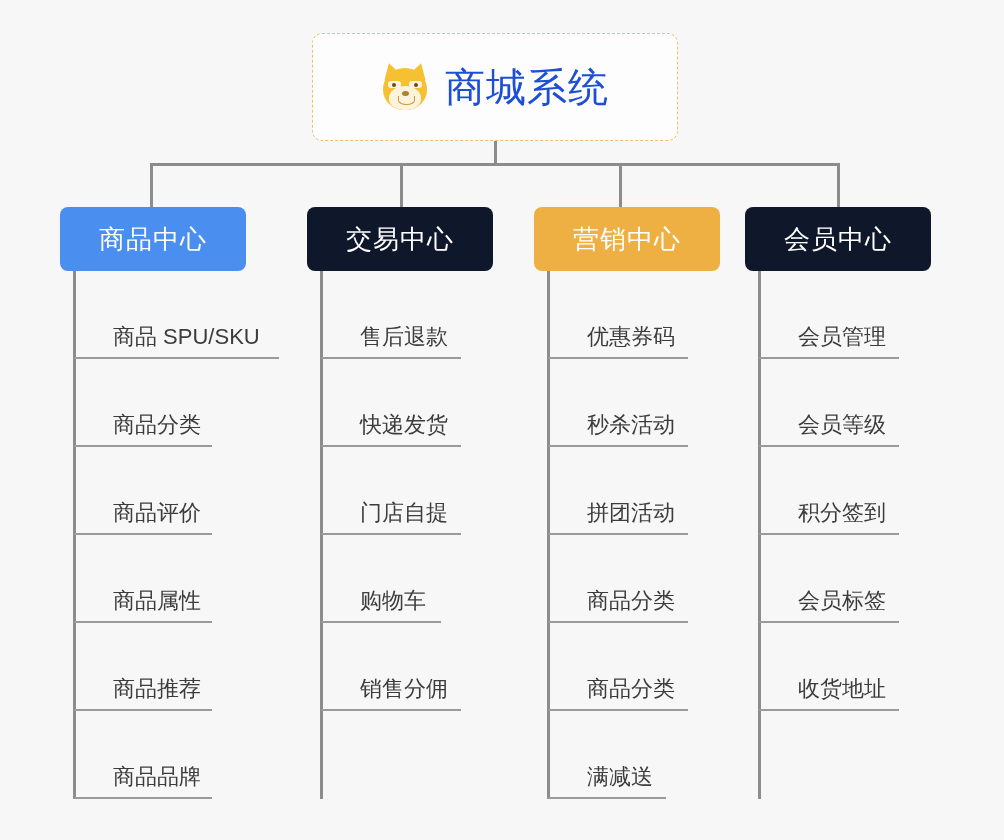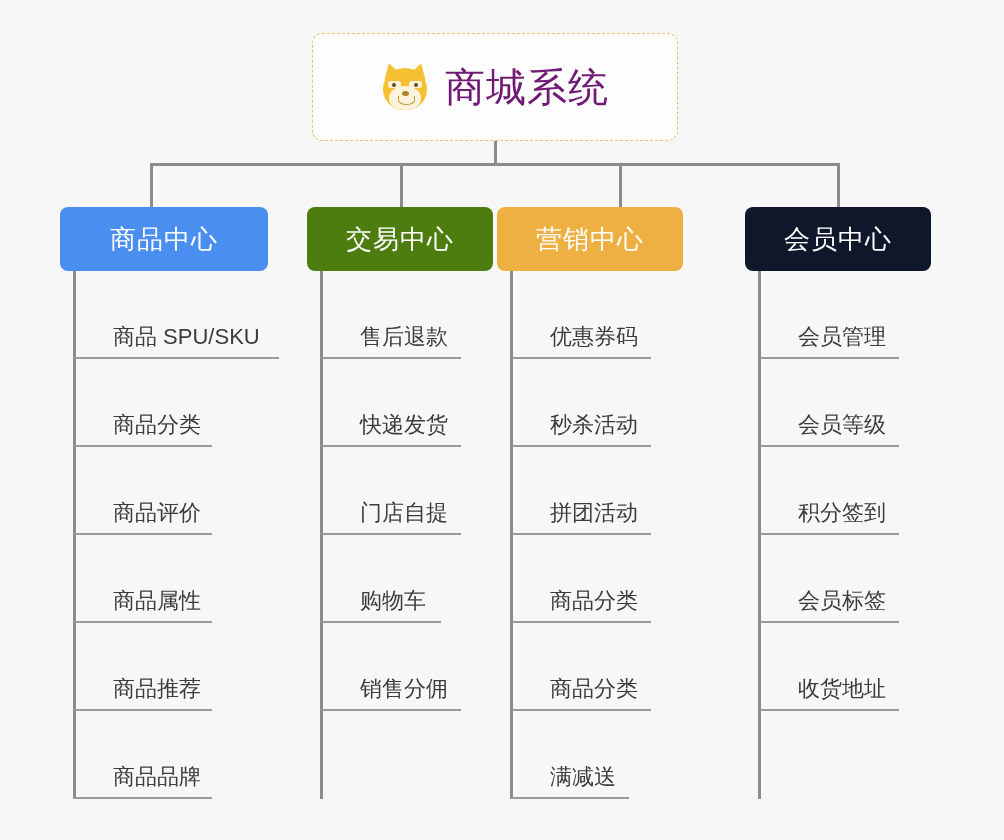--- a/index.html
+++ b/index.html
@@ -193,33 +193,33 @@
           <span class="muzzle"></span>
           <span class="brow l"></span>
           <span class="brow r"></span>
           <span class="eye l"></span>
           <span class="eye r"></span>
           <span class="nose"></span>
           <span class="mouth"></span>
         </span>
       </span>
     </span>
-    <span class="root-title" style="color: #701a75;">商城系统</span>
+    <span class="root-title" style="color: #1d4ed8;">商城系统</span>
   </div>
 
   <div class="conn v" style="left: 494px; top: 141px; height: 25px; background: rgb(140, 140, 140);"></div>
   <div class="conn h" style="left: 150px; top: 163px; width: 690px; background: rgb(140, 140, 140);"></div>
   <div class="conn v" style="left: 150px; top: 163px; height: 45px; background: rgb(140, 140, 140);"></div>
   <div class="conn v" style="left: 400px; top: 163px; height: 45px; background: rgb(140, 140, 140);"></div>
   <div class="conn v" style="left: 619px; top: 163px; height: 45px; background: rgb(140, 140, 140);"></div>
   <div class="conn v" style="left: 837px; top: 163px; height: 45px; background: rgb(140, 140, 140);"></div>
 
   <div id="columns-host">
       <div class="column" style="left: 60px;">
-        <div class="cat-box" style="width: 208px; background: rgb(74, 142, 240); justify-content: center;">
+        <div class="cat-box" style="width: 186px; background: rgb(74, 142, 240); justify-content: center;">
           <span>商品中心</span>
         </div>
         <div class="leaf-list">
           <div class="trunk" style="height: 528px; background: rgb(140, 140, 140);"></div>
           <div class="leaf">
             <span class="leaf-label">商品 SPU/SKU</span>
             <div class="leaf-underline" style="width: 205px;"></div>
           </div>
           <div class="leaf">
             <span class="leaf-label">商品分类</span>
@@ -237,21 +237,21 @@
             <span class="leaf-label">商品推荐</span>
             <div class="leaf-underline" style="width: 138px;"></div>
           </div>
           <div class="leaf">
             <span class="leaf-label">商品品牌</span>
             <div class="leaf-underline" style="width: 138px;"></div>
           </div>
         </div>
       </div>
       <div class="column" style="left: 307px;">
-        <div class="cat-box" style="width: 186px; background: #4d7c0f;">
+        <div class="cat-box" style="width: 186px; background: #0f172a;">
           <span>交易中心</span>
         </div>
         <div class="leaf-list">
           <div class="trunk" style="height: 528px; background: rgb(140, 140, 140);"></div>
           <div class="leaf">
             <span class="leaf-label">售后退款</span>
             <div class="leaf-underline" style="width: 140px;"></div>
           </div>
           <div class="leaf">
             <span class="leaf-label">快递发货</span>
@@ -264,21 +264,21 @@
           <div class="leaf">
             <span class="leaf-label">购物车</span>
             <div class="leaf-underline" style="width: 120px;"></div>
           </div>
           <div class="leaf">
             <span class="leaf-label">销售分佣</span>
             <div class="leaf-underline" style="width: 140px;"></div>
           </div>
         </div>
       </div>
-      <div class="column" style="left: 497px; font-family: Liberation Serif, serif;">
+      <div class="column" style="left: 534px; font-family: Liberation Serif, serif;">
         <div class="cat-box" style="width: 186px; background: rgb(238, 176, 67);">
           <span>营销中心</span>
         </div>
         <div class="leaf-list">
           <div class="trunk" style="height: 528px; background: rgb(140, 140, 140);"></div>
           <div class="leaf">
             <span class="leaf-label">优惠券码</span>
             <div class="leaf-underline" style="width: 140px;"></div>
           </div>
           <div class="leaf">

